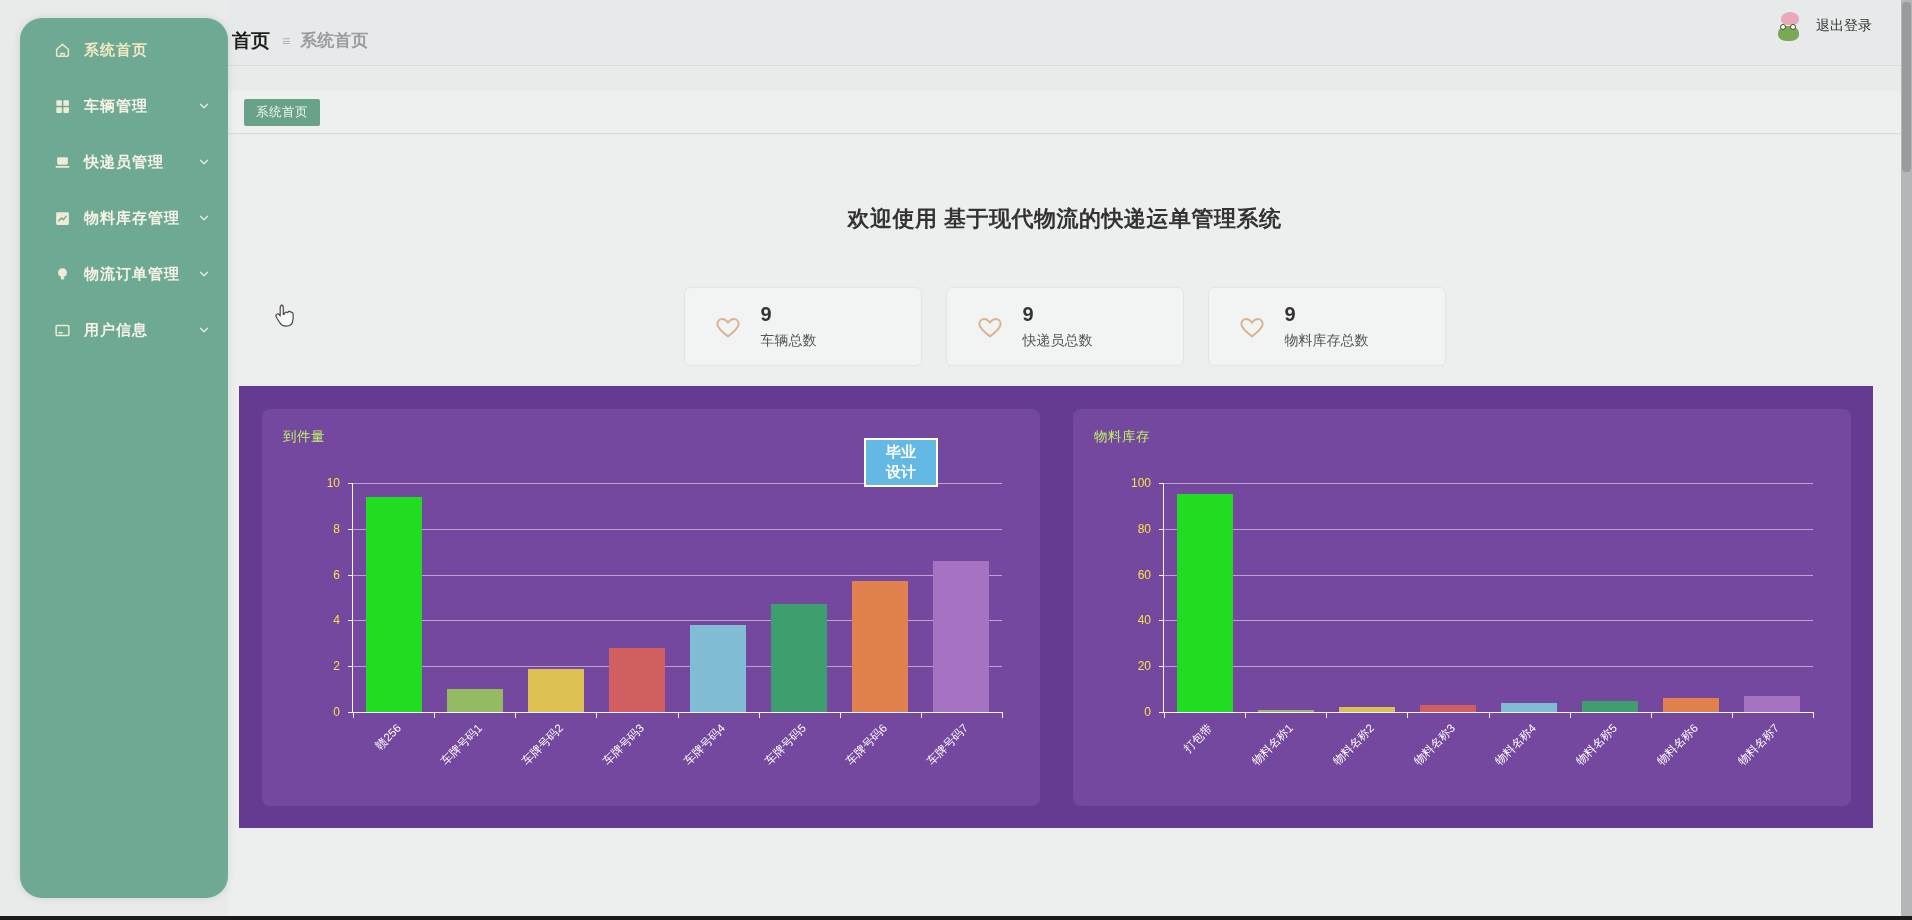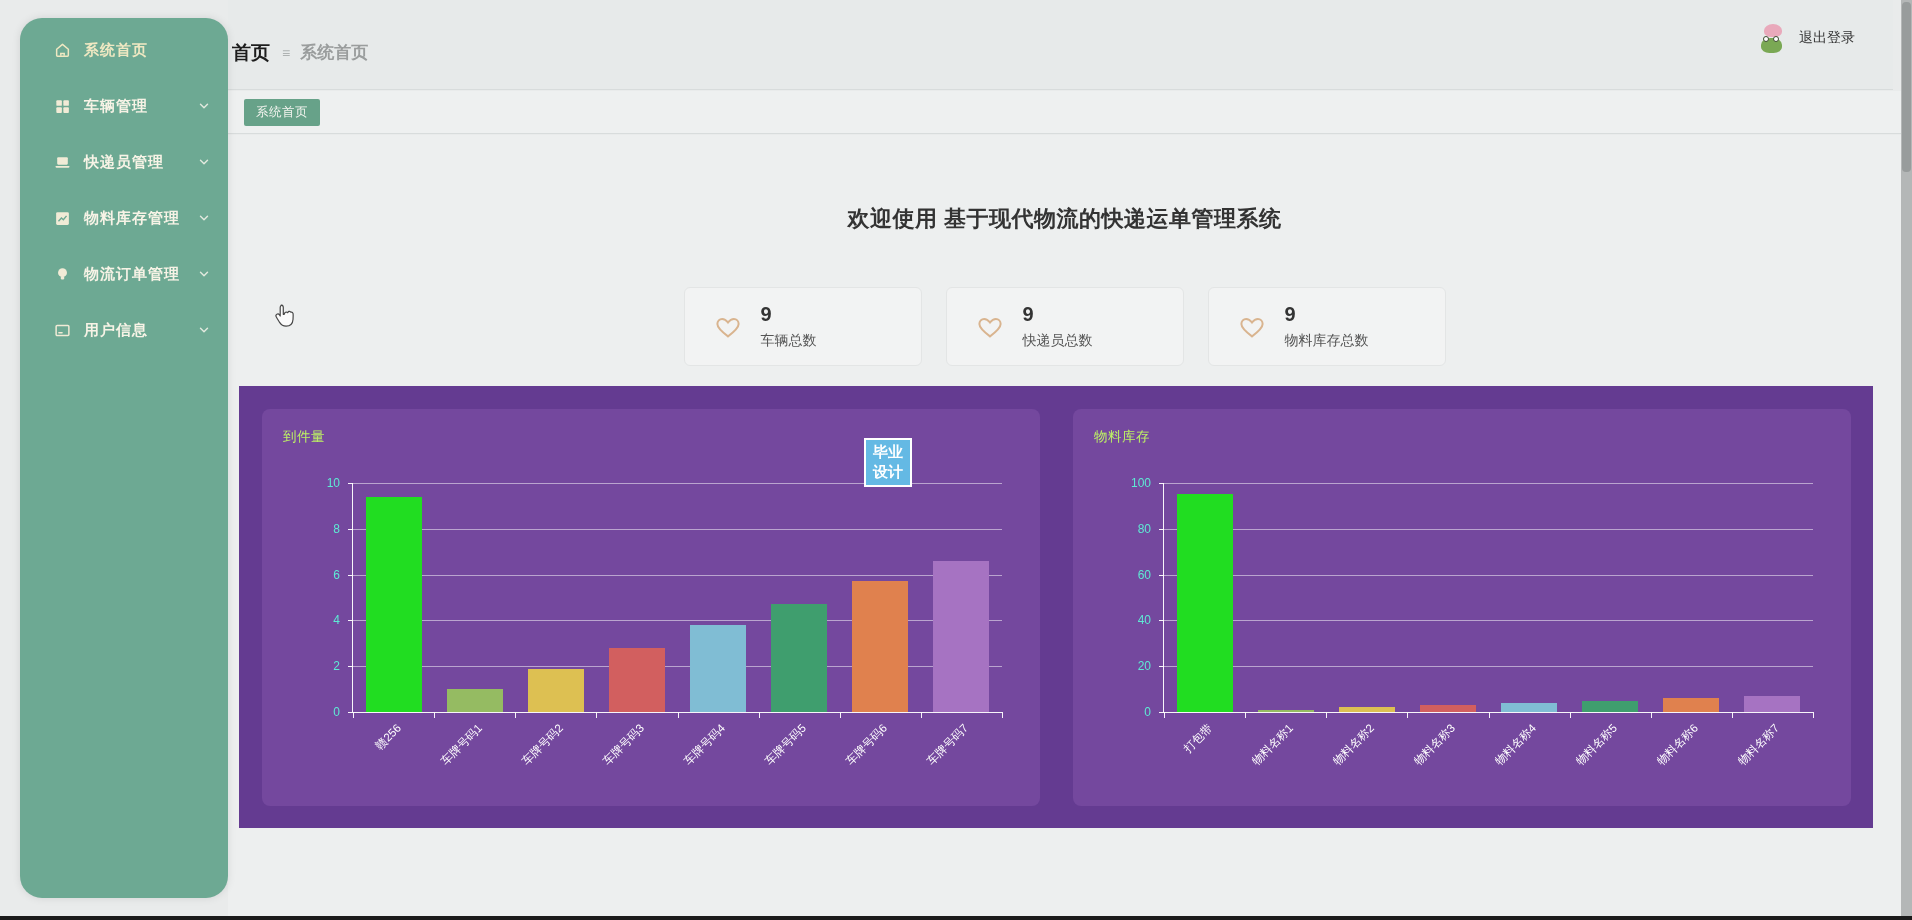--- a/index.html
+++ b/index.html
@@ -20,21 +20,21 @@
     display:flex; align-items:center; height:56px; padding:0 18px 0 33px;
     color:#f7f3e6; cursor:pointer;
   }
   .side-item .side-icon{ width:18px; height:18px; display:flex; align-items:center; justify-content:center; color:#f1ebd6; }
   .side-item .side-label{ font-size:15px; font-weight:bold; letter-spacing:1px; margin-left:13px; flex:1; }
   .side-item.active{ color:#efe8c2; }
   .side-item.active .side-icon{ color:#efe8c2; }
   .side-item .chev{ color:#eef0e6; opacity:.9; display:flex; }
   
   .topbar{
-    position:absolute; left:228px; right:19px; top:0; height:90px;
+    position:absolute; left:228px; right:2px; top:0; height:66px;
     background:#e7eaea; display:flex; align-items:center; justify-content:space-between;
     padding:0 38px 0 4px; border-bottom:1px solid #d8dcdc;
   }
   .breadcrumb{ display:flex; align-items:center; margin-top:16px; }
   .crumb-home{ font-size:19px; font-weight:bold; color:#1d1d1d; cursor:pointer; }
   .crumb-sep{ font-size:14px; color:#aeb2b2; margin:0 10px 0 12px; }
   .crumb-current{ font-size:17px; color:#9a9d9d; font-weight:bold; }
   .user-area{ display:flex; align-items:center; margin-top:-14px;font-family:Liberation Mono, monospace; }
   .avatar{ position:relative; width:30px; height:30px; display:inline-block; cursor:pointer; }
   .av-body{ position:absolute; bottom:0; left:4px; width:21px; height:15px; background:#7aa854; border-radius:45% 45% 40% 40%; }
@@ -83,36 +83,36 @@
     background:var(--chart-purple,#74489e); border-radius:8px;
   }
   .chart-card.left{ left:23px; } .chart-card.right{ left:834px; }
   .chart-title{ position:absolute; left:21px; top:19px; color:#bef264; font-size:13.5px; letter-spacing:.5px; }
   .plot{
     position:absolute; left:90px; top:74px; width:650px; height:230px;
     border-left:1px solid rgba(255,255,255,.95);
     border-bottom:1px solid rgba(255,255,255,.95);
   }
   .gridline{ position:absolute; left:0; width:100%; height:1px; background:rgba(255,255,255,.5); }
-  .ytick{ position:absolute; right:calc(100% + 13px); transform:translateY(-50%); color:#5eead4; font-size:12px; }
+  .ytick{ position:absolute; right:calc(100% + 13px); transform:translateY(-50%); color:#fde047; font-size:12px; }
   .ytickmark{ position:absolute; right:100%; width:5px; height:1px; background:rgba(255,255,255,.95); }
   .xtickmark{ position:absolute; top:100%; width:1px; height:6px; background:rgba(255,255,255,.95); }
   .bar{ position:absolute; bottom:0; width:56px; }
   .xlabel{ position:absolute; top:calc(100% + 9px); color:#fff; font-size:11.5px; }
   .xlabel span{ display:inline-block; white-space:nowrap; transform-origin:100% 0; transform:translateX(-100%) rotate(-45deg); }
   
   .watermark{ position:absolute; left:625px; top:52px; display:flex; z-index:6; }
   .wm-main{
     background:var(--watermark-blue,#4598d2); border:2px solid #fff; color:#fff;
     font-weight:bold; font-size:14px; line-height:1.45; padding:2px 7px; text-align:center;
   }
   .wm-url{ text-decoration:underline; font-size:13.5px; }
   .wm-badge{
     background:var(--watermark-light-blue,#64b9e4); border:2px solid #fff; color:#fff;
-    font-weight:bold; font-size:15px; line-height:1.35; padding:2px 7px; text-align:center;
+    font-weight:bold; font-size:15px; line-height:1.35; padding:2px 20px; text-align:center;
   }
   
   .scrollbar{ position:absolute; right:0; top:0; width:11px; height:920px; background:#b4b7b7; }
   .scroll-thumb{ position:absolute; left:1px; top:2px; width:9px; height:170px; background:#989c9c; border-radius:4px; }
   .bottom-strip{ position:absolute; left:0; right:0; bottom:0; height:4px; background:#1b1b1b; }
   .cursor{ position:absolute; left:272px; top:303px; z-index:9; pointer-events:none; }
 </style>
 </head>
 <body>
 

